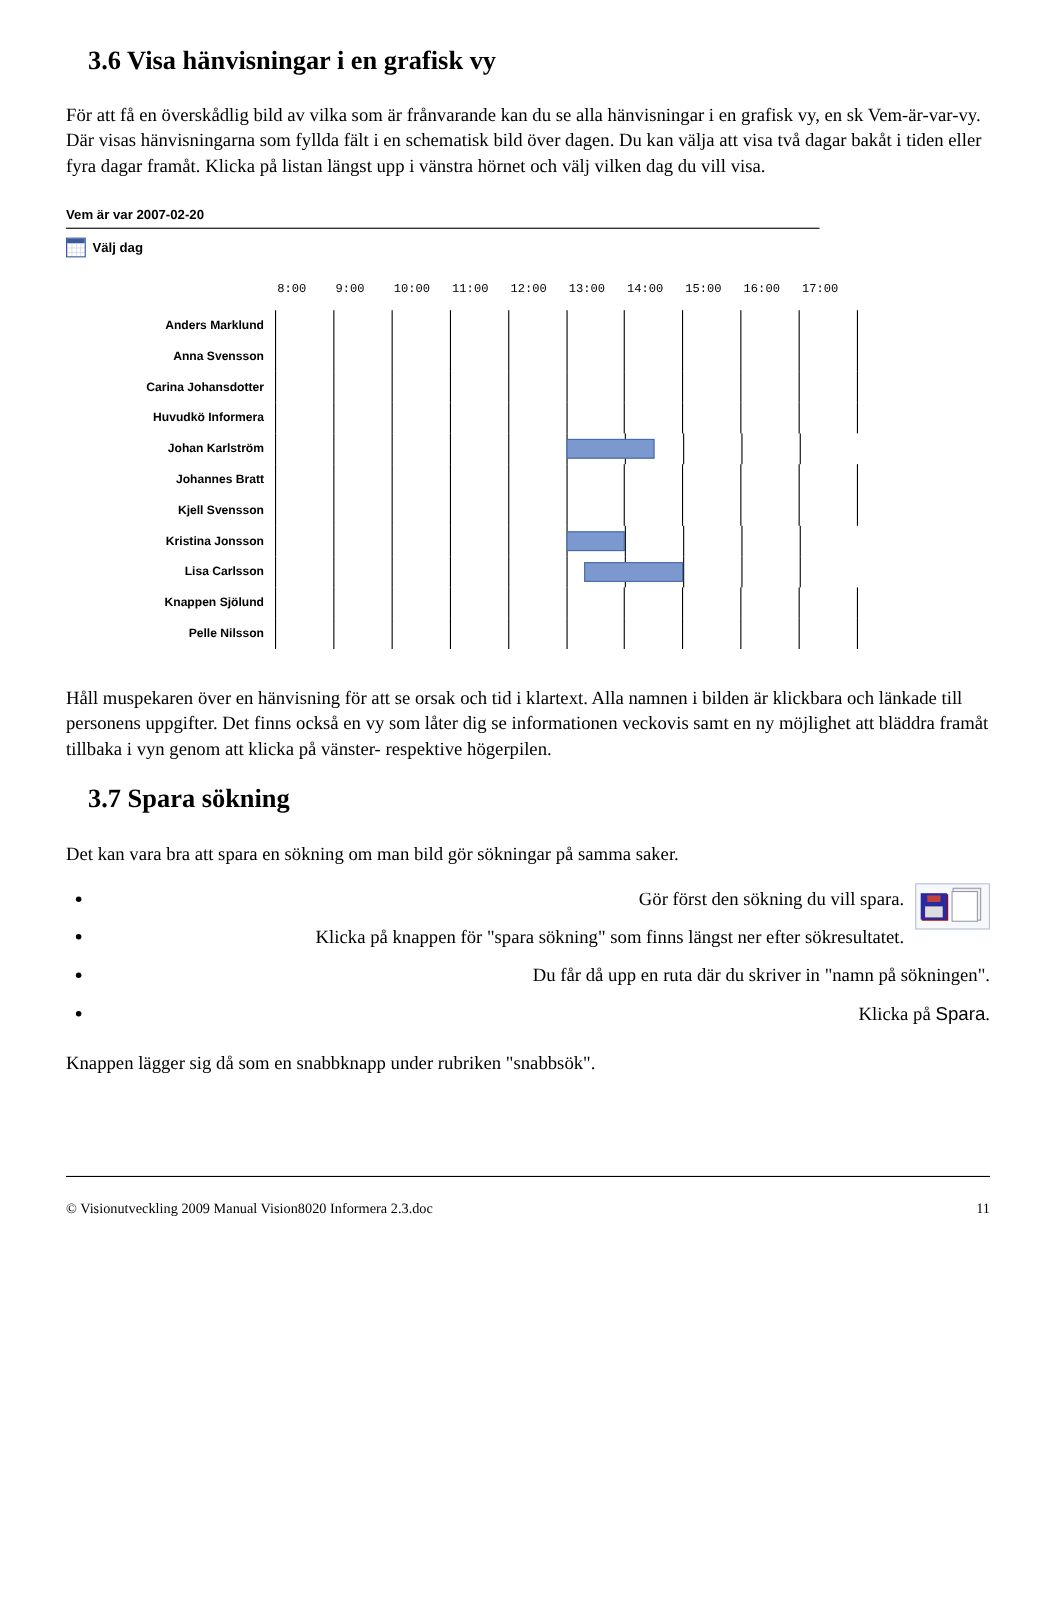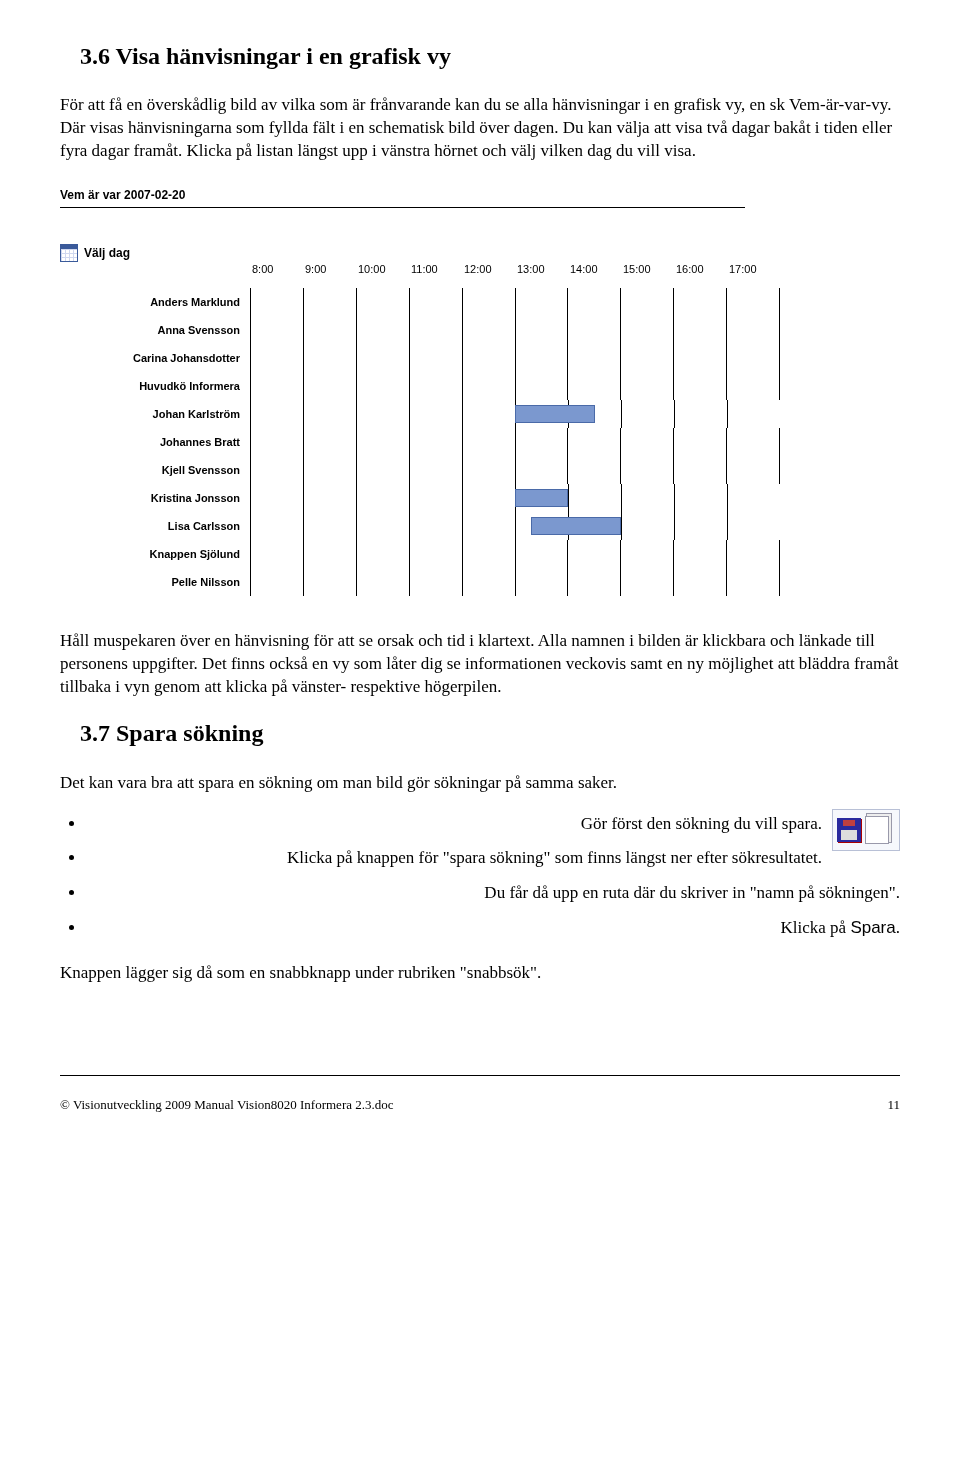--- a/index.html
+++ b/index.html
@@ -38,30 +38,31 @@
   
   .chart-wrap {
     margin: 24px 0 34px 0;
   }
   .chart-title {
     font-family: Verdana, Arial, sans-serif;
     font-weight: bold;
     font-size: 12px;
     border-bottom: 1px solid #000;
     padding-bottom: 4px;
-    margin-bottom: 36px;
+    margin-bottom: 8px;
     width: 685px;
   }
   .valjdag {
     font-family: Verdana, Arial, sans-serif;
     font-size: 12px;
     font-weight: bold;
     display: flex;
     align-items: center;
     gap: 6px;
+    margin-bottom: 22px;
   }
   .cal-icon {
     width: 16px;
     height: 16px;
     border: 1px solid #3a5a9a;
     background:
       linear-gradient(#3a5a9a,#3a5a9a) 0 0/100% 4px no-repeat,
       linear-gradient(90deg,#d0d8ef 1px,transparent 1px) 0 4px/4px 4px,
       linear-gradient(#d0d8ef 1px,transparent 1px) 0 4px/4px 4px,
       #fff;
@@ -95,20 +96,21 @@
   .gantt .grid .header {
     display: flex;
     height: 26px;
   }
   .gantt .grid .header .tick {
     flex: 1;
     text-align: left;
     font-weight: normal;
     font-size: 11px;
     padding-left: 2px;
+    font-family: Liberation Mono, monospace;
   }
   .gantt .grid .rows {
     position: relative;
   }
   .gantt .grid .row {
     height: 28px;
     box-sizing: border-box;
     position: relative;
     display: flex;
   }

